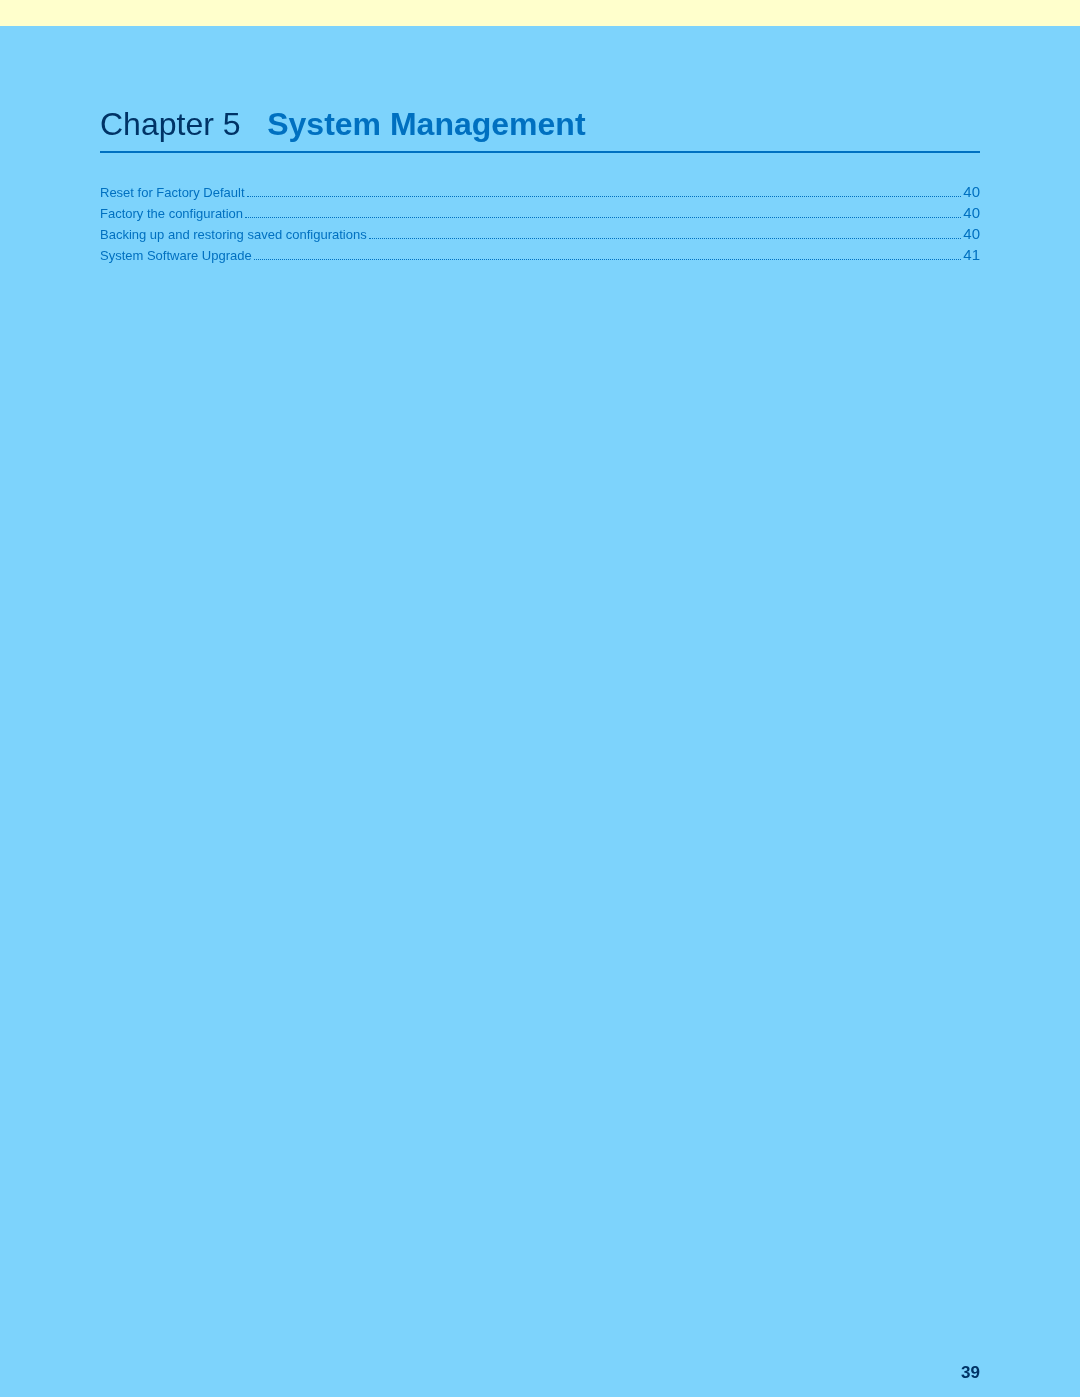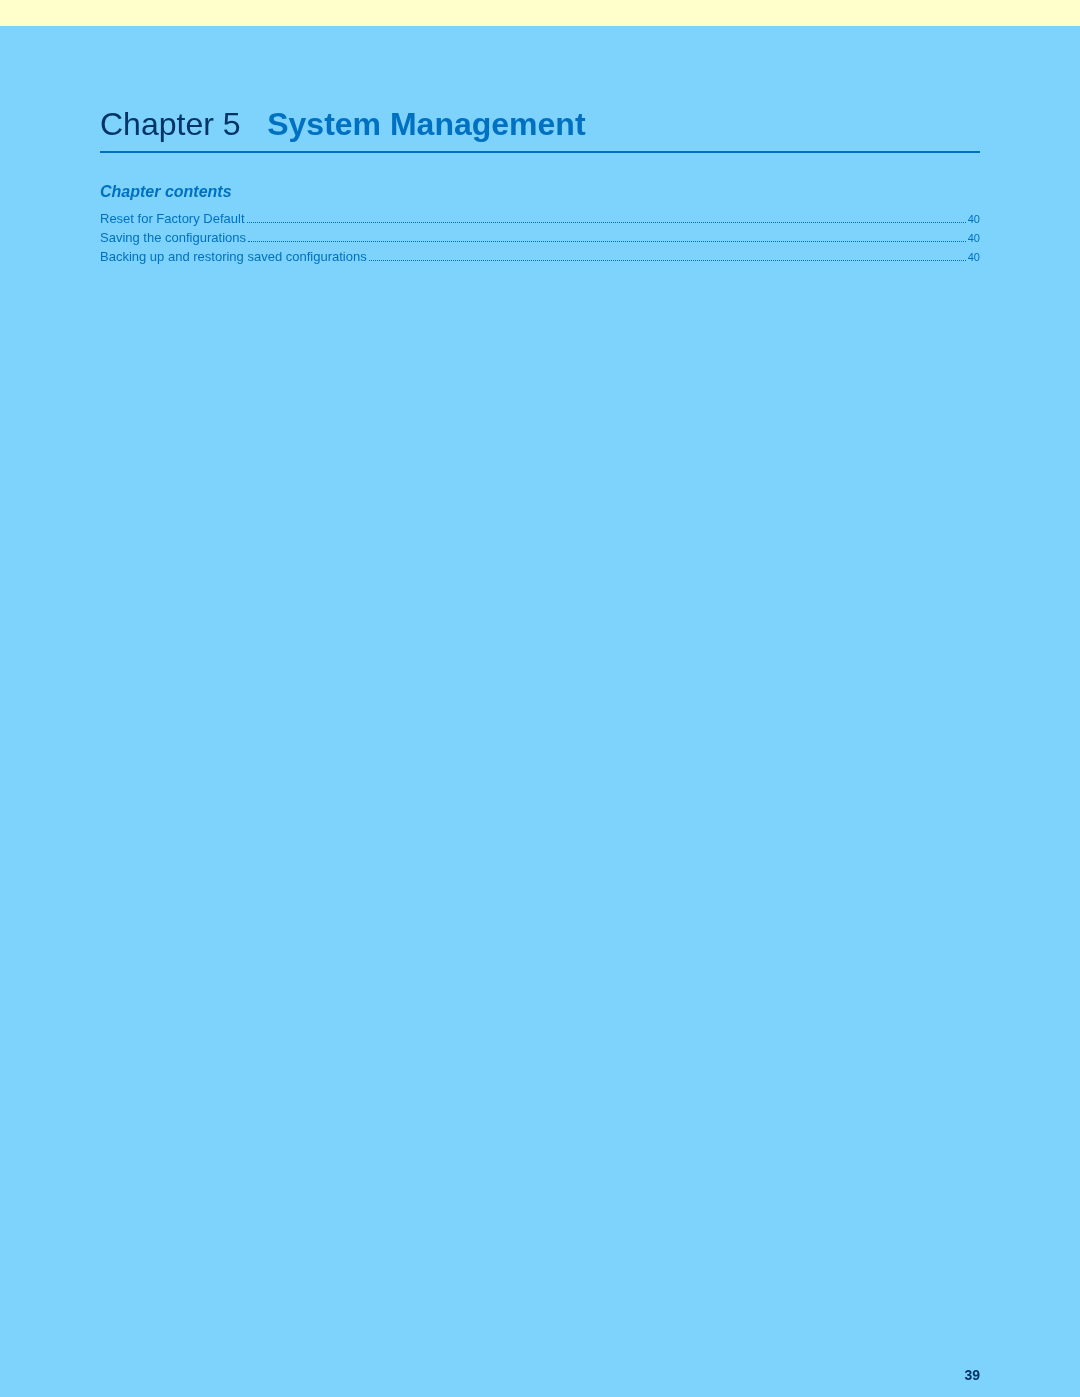--- a/index.html
+++ b/index.html
@@ -76,61 +76,65 @@
     .toc-dots {
       flex: 1;
       border-bottom: 1px dotted #0070c0;
       margin: 0 2px 3px 2px;
       min-width: 20px;
     }
 
     .toc-page {
       color: #0070c0;
       flex-shrink: 0;
-      font-size: 11px;
+      font-size: 15px;
     }
 
     .page-number {
       position: absolute;
       bottom: 40px;
       right: 100px;
       color: #003366;
-      font-size: 14px;
+      font-size: 17px;
       font-weight: bold;
     }
   </style>
 </head>
 <body>
 
 <div class="page-container">
 
   <div class="chapter-header">
     <h1 class="chapter-title">
       <span>Chapter 5</span>
       &nbsp;
       <span class="chapter-title-bold">System Management</span>
     </h1>
   </div>
 
   <div class="chapter-contents-section">
-    <h2 class="chapter-contents-heading">Chapter contents</h2>
 
     <ul class="toc-list">
     <li class="toc-item">
           <a class="toc-link" href="#">Reset for Factory Default</a>
           <span class="toc-dots"></span>
           <span class="toc-page">40</span>
         </li>
         <li class="toc-item">
-          <a class="toc-link" href="#">Saving the configurations</a>
+          <a class="toc-link" href="#">Factory the configuration</a>
           <span class="toc-dots"></span>
           <span class="toc-page">40</span>
         </li>
         <li class="toc-item">
           <a class="toc-link" href="#">Backing up and restoring saved configurations</a>
           <span class="toc-dots"></span>
           <span class="toc-page">40</span>
         </li>
+        <li class="toc-item">
+          <a class="toc-link" href="#">System Software Upgrade</a>
+          <span class="toc-dots"></span>
+          <span class="toc-page">41</span>
+        </li>
       </ul>
   </div>
 
   <div class="page-number">39</div>
 </div>
 
 </body></html>

